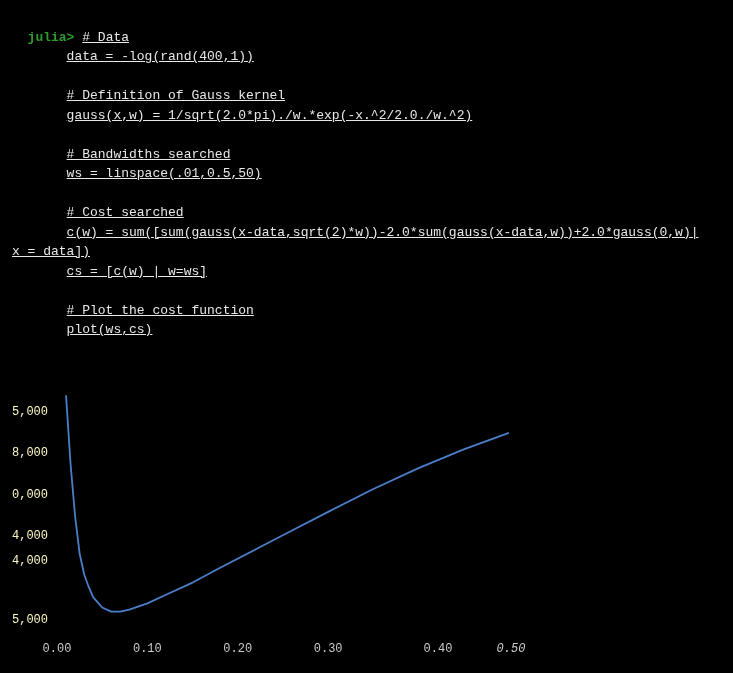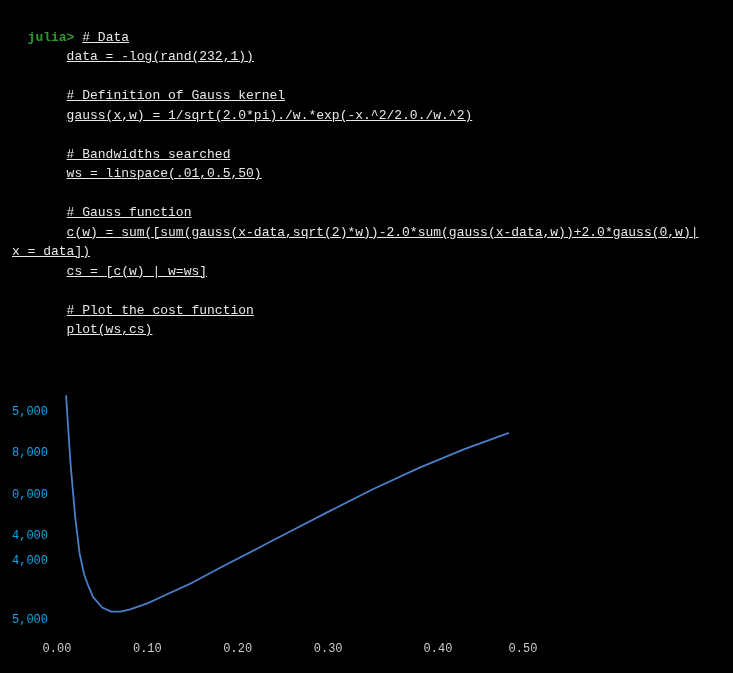--- a/index.html
+++ b/index.html
@@ -29,21 +29,21 @@
     .y-ticks {
       position: absolute;
       left: 0;
       top: 0;
       height: 260px;
       width: 40px;
     }
     .y-tick-label {
       position: absolute;
       right: 4px;
-      color: #0ea5e9;
+      color: #fef9c3;
       font-size: 12px;
       transform: translateY(-50%);
     }
     .plot-box {
       position: absolute;
       left: 45px;
       top: 0;
       width: 470px;
       height: 260px;
     }
@@ -72,29 +72,29 @@
       stroke: #4a7fc9;
       stroke-width: 1.8;
       stroke-linejoin: round;
     }
   </style>
 </head>
 <body>
 
 <div class="repl">
   <span class="prompt">julia&gt;</span> <span class="code"># Data</span>
-       <span class="code">data = -log(rand(232,1))</span>
+       <span class="code">data = -log(rand(400,1))</span>
 <span class="code"></span>
        <span class="code"># Definition of Gauss kernel</span>
        <span class="code">gauss(x,w) = 1/sqrt(2.0*pi)./w.*exp(-x.^2/2.0./w.^2)</span>
 <span class="code"></span>
        <span class="code"># Bandwidths searched</span>
        <span class="code">ws = linspace(.01,0.5,50)</span>
 <span class="code"></span>
-       <span class="code"># Gauss function</span>
+       <span class="code"># Cost searched</span>
        <span class="code">c(w) = sum([sum(gauss(x-data,sqrt(2)*w))-2.0*sum(gauss(x-data,w))+2.0*gauss(0,w)|</span>
 <span class="code">x = data])</span>
        <span class="code">cs = [c(w) | w=ws]</span>
 <span class="code"></span>
        <span class="code"># Plot the cost function</span>
        <span class="code">plot(ws,cs)</span>
 </div>
 
 <div class="chart-area">
   <div class="y-ticks">
@@ -109,15 +109,15 @@
     <svg class="plot-svg" viewBox="0 0 470 260" preserveAspectRatio="none">
       <path class="line-path" d="M9.04 35.36 L13.56 104.00 L18.08 156.00 L22.60 193.44 L27.12 214.24 L31.63 226.72 L36.15 237.12 L45.19 247.52 L54.23 251.68 L63.27 251.68 L72.31 249.60 L90.38 243.36 L108.46 235.04 L135.58 222.56 L162.69 208.00 L198.85 189.28 L235.00 170.56 L271.15 151.84 L316.35 128.96 L361.54 108.16 L406.73 89.44 L451.92 72.80 "></path>
     </svg>
   </div>
   <div class="x-ticks">
       <div class="x-tick-label" style="left: 0px;">0.00</div>
       <div class="x-tick-label" style="left: 90.3846px;">0.10</div>
       <div class="x-tick-label" style="left: 180.769px;">0.20</div>
       <div class="x-tick-label" style="left: 271.154px;">0.30</div>
       <div class="x-tick-label" style="left: 381px; text-align: center;">0.40</div>
-      <div class="x-tick-label" style="left: 466px;">0.50</div>
+      <div class="x-tick-label" style="left: 454px; font-style: italic;">0.50</div>
     </div>
 </div>
 
 </body></html>

